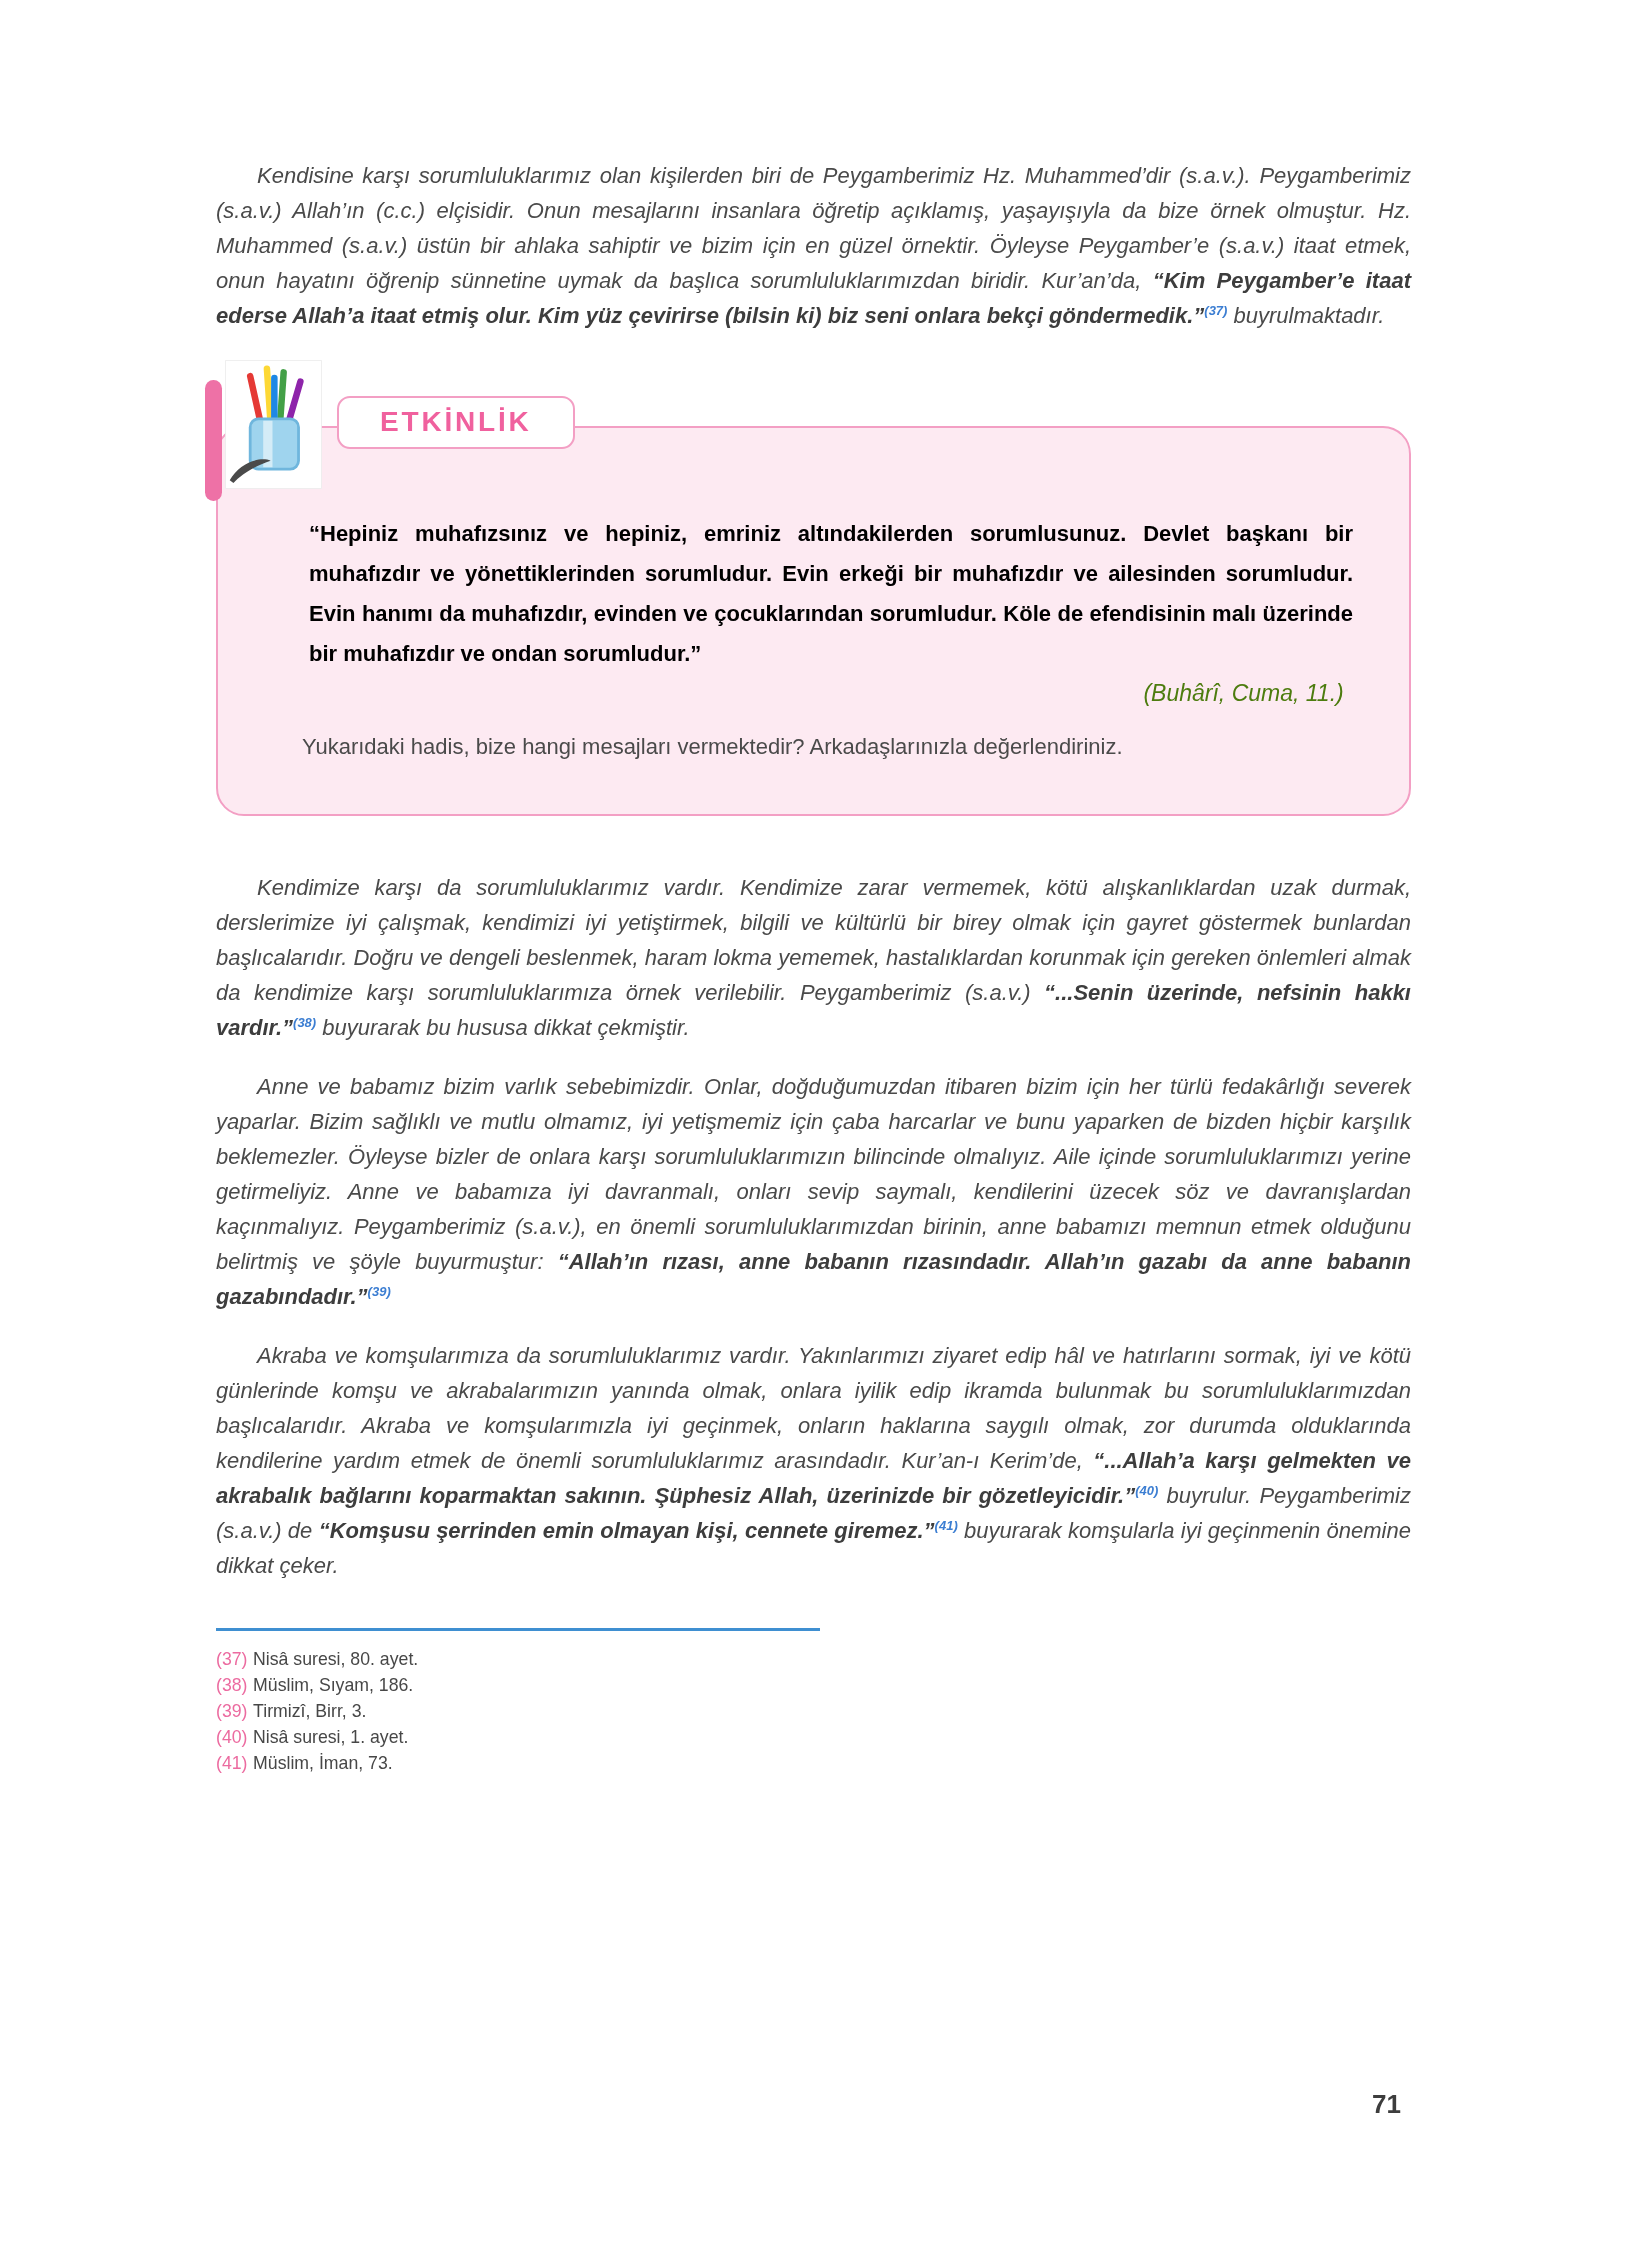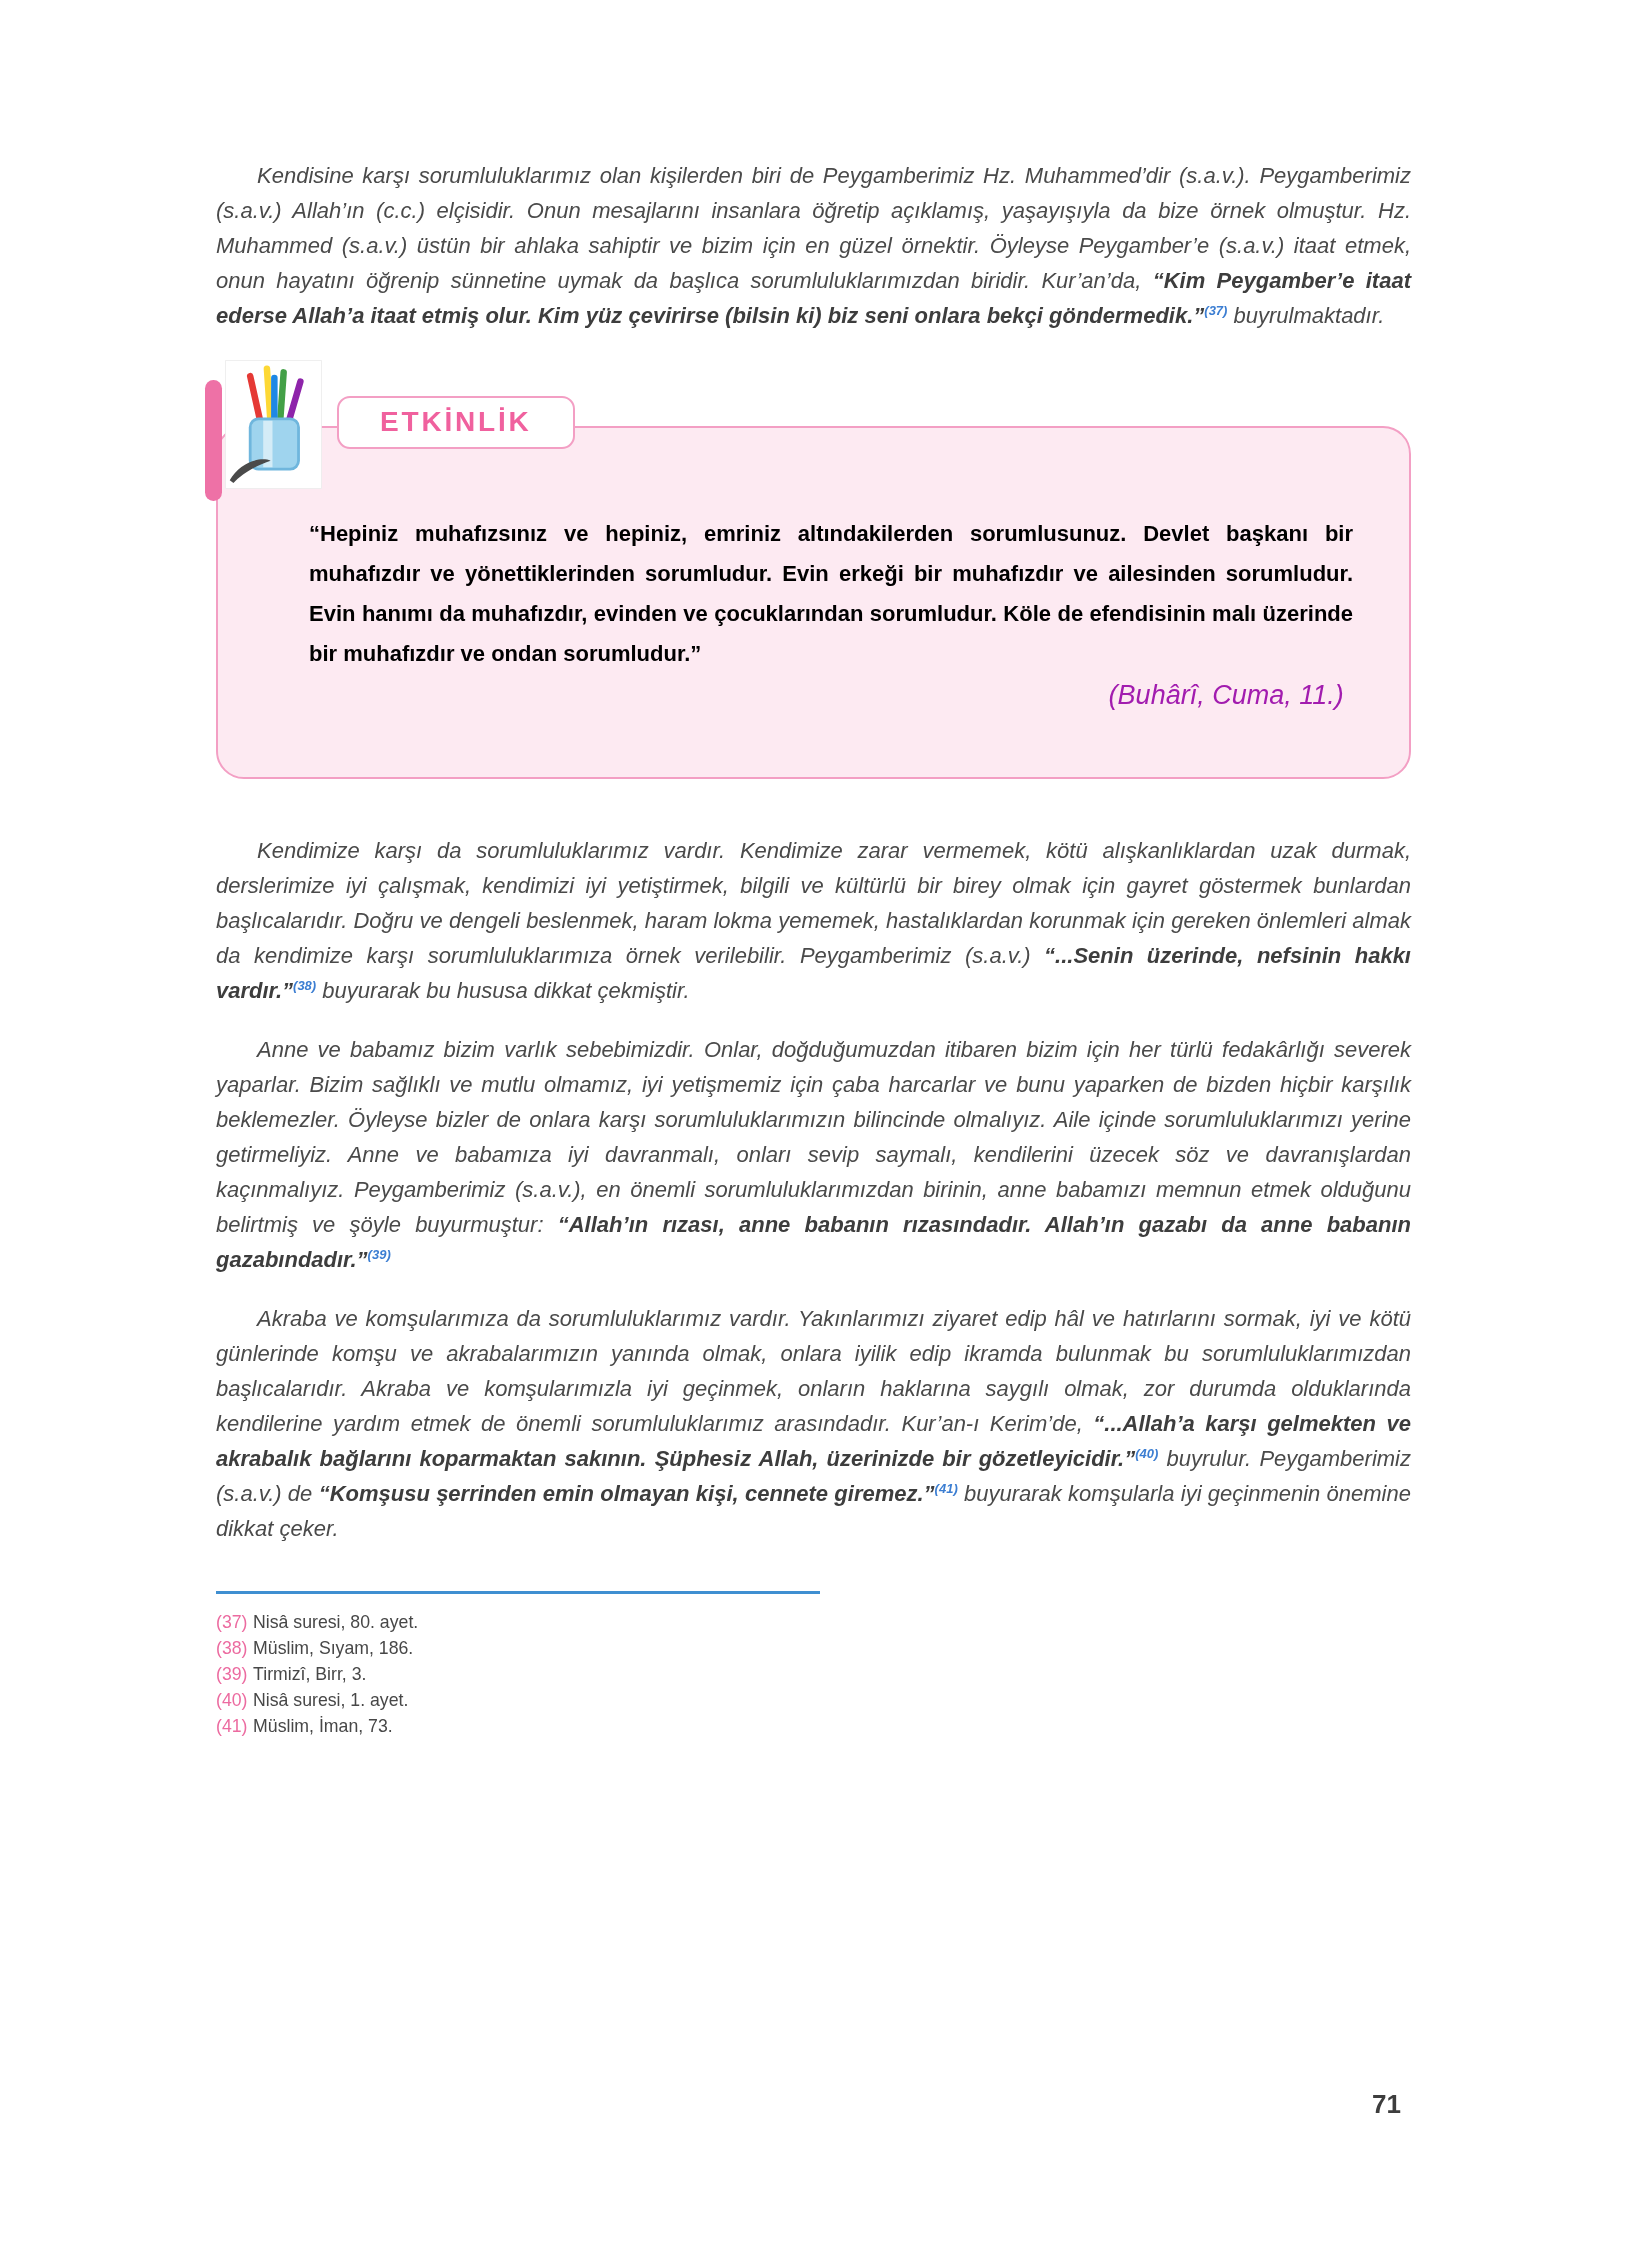--- a/index.html
+++ b/index.html
@@ -71,22 +71,22 @@
     font-weight:bold;
     font-size:22px;
     line-height:40px;
     text-align:justify;
     color:#000000;
     margin-left:35px;
   }
   .hadith-source {
     text-align:right;
     font-style:italic;
-    font-size:27px;
-    color:#a21caf;
+    font-size:23px;
+    color:#4d7c0f;
     margin:5.6px 9.3px 22.4px 0;
   }
   .activity-question {
     font-size:22px;
     line-height:35px;
     text-indent:28px;
     color:#4a4a4a;
     margin-bottom:5.6px;
   }
 
@@ -130,20 +130,21 @@
         <line x1="52" y1="66" x2="52" y2="18" stroke="#1e88e5" stroke-width="7" stroke-linecap="round"></line>
         <rect x="26" y="62" width="52" height="54" rx="9" fill="#9fd4ee" stroke="#6fb6dd" stroke-width="3"></rect>
         <rect x="40" y="64" width="10" height="50" fill="#ffffff" opacity="0.55"></rect>
         <path d="M4 128 C 14 110, 36 102, 48 107 C 32 112, 16 122, 8 131 Z" fill="#4a4a4a"></path>
       </svg>
     </div>
     <div class="activity-tab">ETKİNLİK</div>
 
     <p class="hadith">“Hepiniz muhafızsınız ve hepiniz, emriniz altındakilerden sorumlusunuz. Devlet başkanı bir muhafızdır ve yönettiklerinden sorumludur. Evin erkeği bir muhafızdır ve ailesinden sorumludur. Evin hanımı da muhafızdır, evinden ve çocuklarından sorumludur. Köle de efendisinin malı üzerinde bir muhafızdır ve ondan sorumludur.”</p>
     <p class="hadith-source">(Buhârî, Cuma, 11.)</p>
+    <p class="activity-question">Yukarıdaki hadis, bize hangi mesajları vermektedir? Arkadaşlarınızla değerlendiriniz.</p>
   </div>
 
   <p class="para"><span>Kendimize karşı da sorumluluklarımız vardır. Kendimize zarar vermemek, kötü alışkanlıklardan uzak durmak, derslerimize iyi çalışmak, kendimizi iyi yetiştirmek, bilgili ve kültürlü bir birey olmak için gayret göstermek bunlardan başlıcalarıdır. Doğru ve dengeli beslenmek, haram lokma yememek, hastalıklardan korunmak için gereken önlemleri almak da kendimize karşı sorumluluklarımıza örnek verilebilir. Peygamberimiz (s.a.v.) </span><span class="b">“...Senin üzerinde, nefsinin hakkı vardır.”</span><sup class="ref">(38)</sup><span> buyurarak bu hususa dikkat çekmiştir.</span></p>
 
   <p class="para"><span>Anne ve babamız bizim varlık sebebimizdir. Onlar, doğduğumuzdan itibaren bizim için her türlü fedakârlığı severek yaparlar. Bizim sağlıklı ve mutlu olmamız, iyi yetişmemiz için çaba harcarlar ve bunu yaparken de bizden hiçbir karşılık beklemezler. Öyleyse bizler de onlara karşı sorumluluklarımızın bilincinde olmalıyız. Aile içinde sorumluluklarımızı yerine getirmeliyiz. Anne ve babamıza iyi davranmalı, onları sevip saymalı, kendilerini üzecek söz ve davranışlardan kaçınmalıyız. Peygamberimiz (s.a.v.), en önemli sorumluluklarımızdan birinin, anne babamızı memnun etmek olduğunu belirtmiş ve şöyle buyurmuştur: </span><span class="b">“Allah’ın rızası, anne babanın rızasındadır. Allah’ın gazabı da anne babanın gazabındadır.”</span><sup class="ref">(39)</sup></p>
 
   <p class="para"><span>Akraba ve komşularımıza da sorumluluklarımız vardır. Yakınlarımızı ziyaret edip hâl ve hatırlarını sormak, iyi ve kötü günlerinde komşu ve akrabalarımızın yanında olmak, onlara iyilik edip ikramda bulunmak bu sorumluluklarımızdan başlıcalarıdır. Akraba ve komşularımızla iyi geçinmek, onların haklarına saygılı olmak, zor durumda olduklarında kendilerine yardım etmek de önemli sorumluluklarımız arasındadır. Kur’an-ı Kerim’de, </span><span class="b">“...Allah’a karşı gelmekten ve akrabalık bağlarını koparmaktan sakının. Şüphesiz Allah, üzerinizde bir gözetleyicidir.”</span><sup class="ref">(40)</sup><span> buyrulur. Peygamberimiz (s.a.v.) de </span><span class="b">“Komşusu şerrinden emin olmayan kişi, cennete giremez.”</span><sup class="ref">(41)</sup><span> buyurarak komşularla iyi geçinmenin önemine dikkat çeker.</span></p>
 
   <div class="footnotes">
     <div class="fn-rule"></div>

